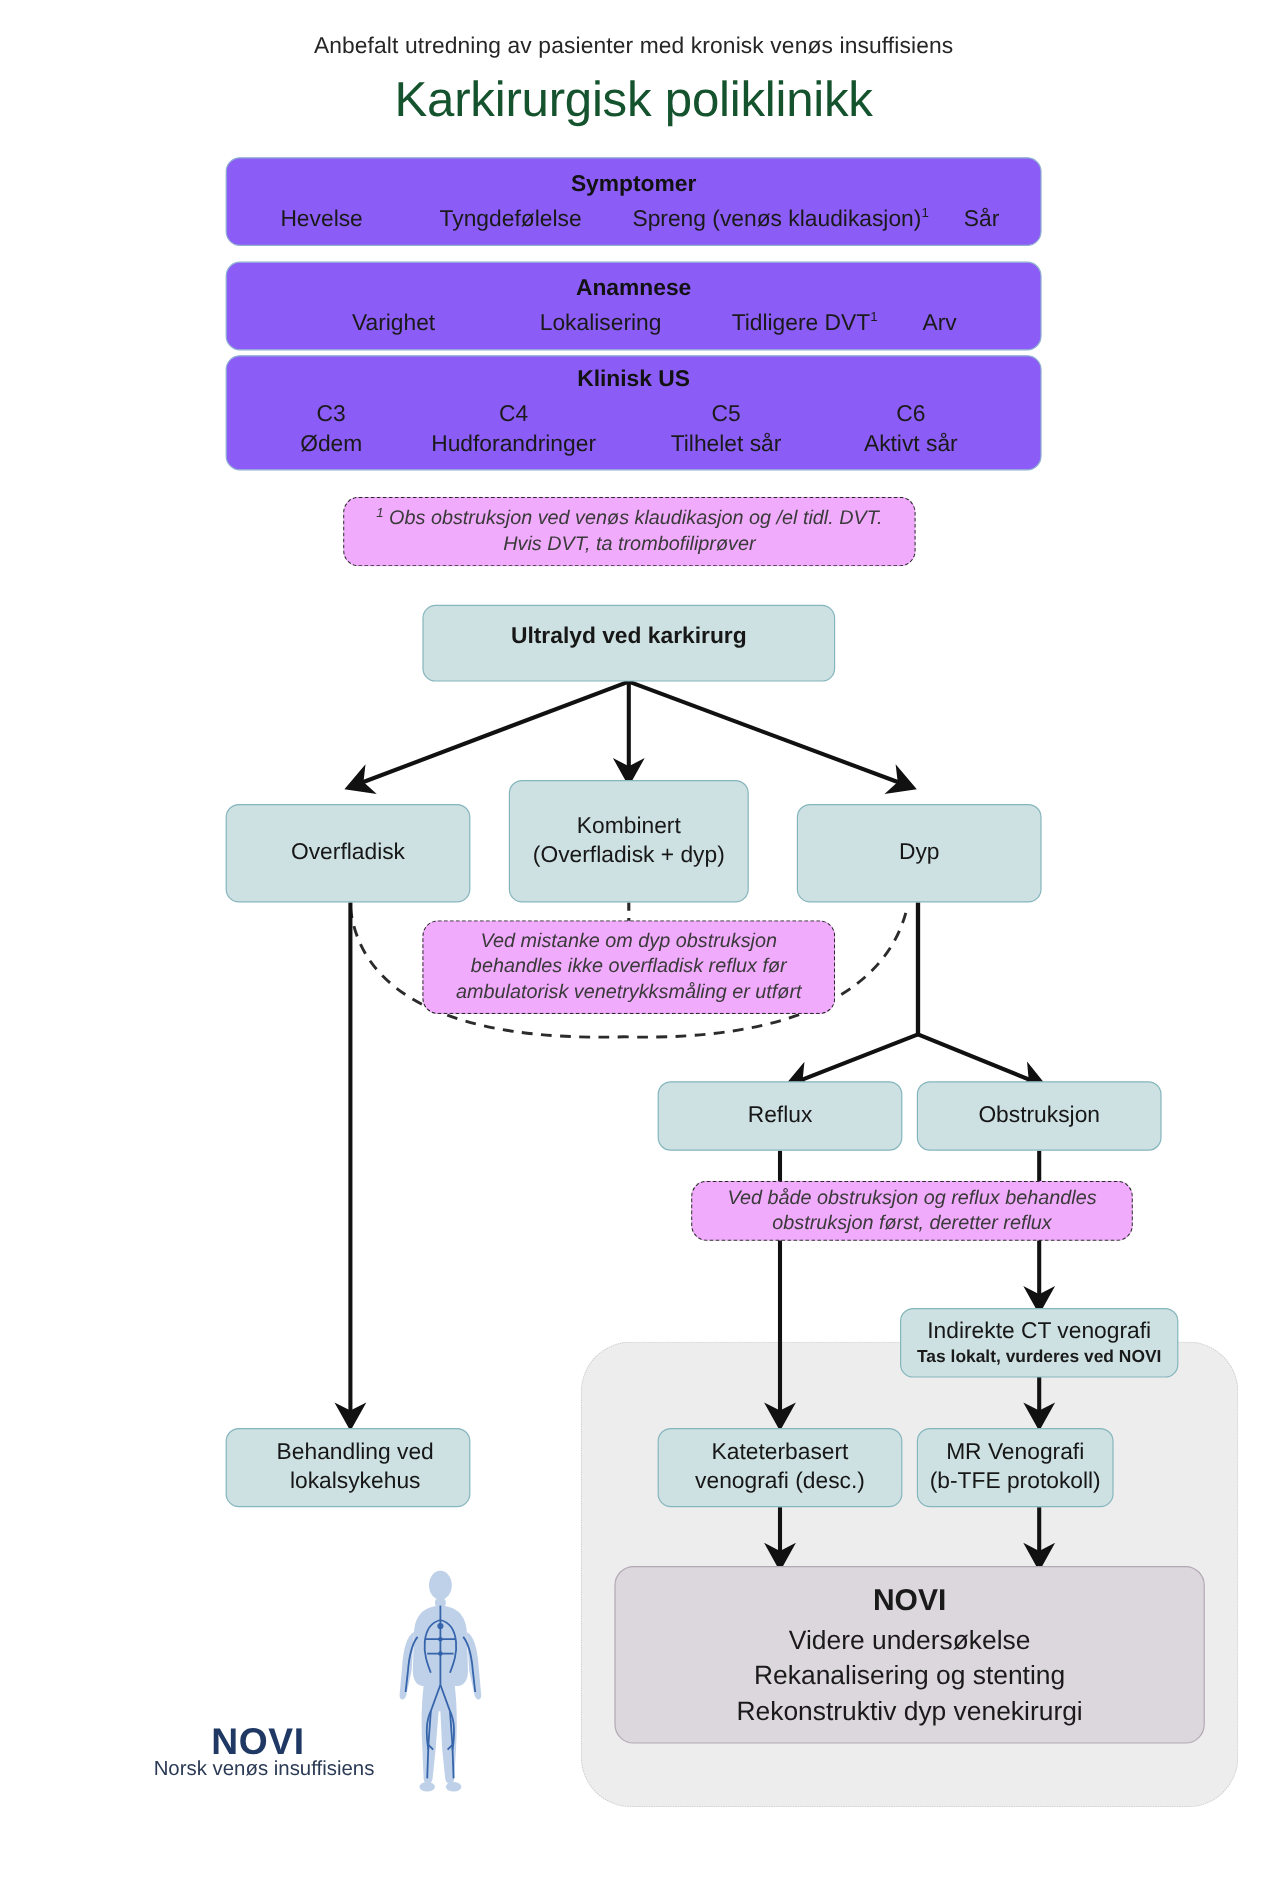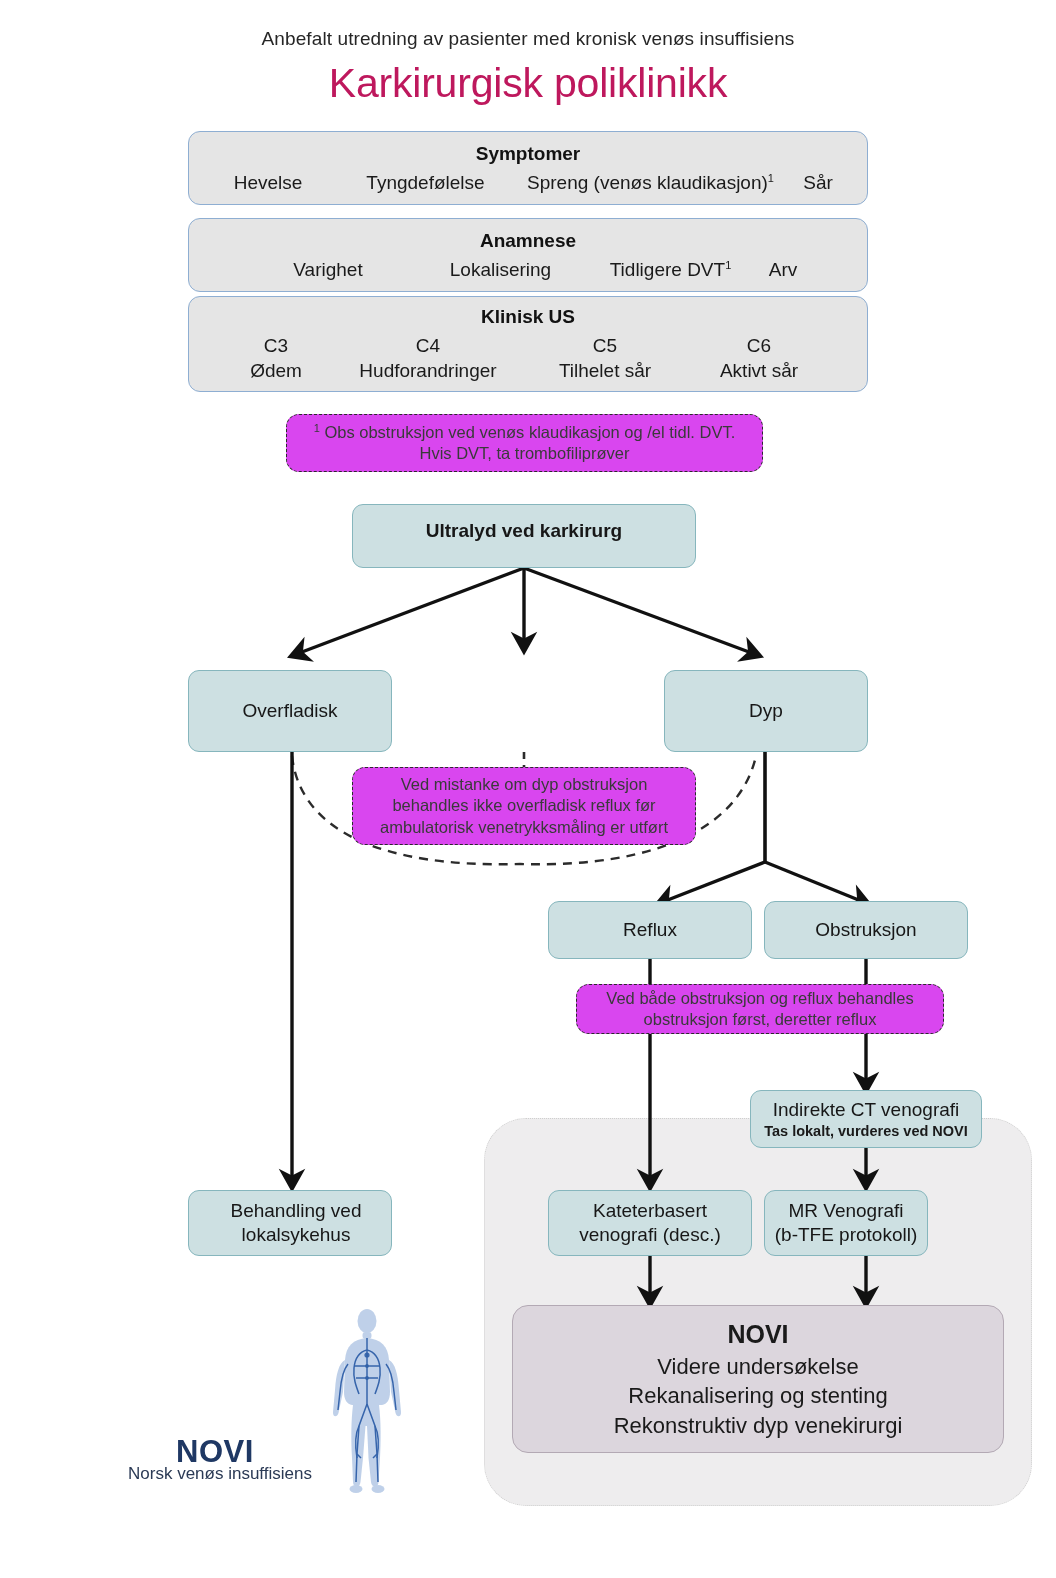--- a/index.html
+++ b/index.html
@@ -40,27 +40,27 @@
     text-align:center;
     font-size:19px;
     color:#262626;
     letter-spacing:.1px;
   }
   .maintitle{
     position:absolute;
     left:0; top:60px; width:1056px;
     text-align:center;
     font-size:41px;
-    color:#be185d;
+    color:#14532d;
     letter-spacing:-.2px;
   }
 
   
   .bluebox{
-    background:#e5e5e5;
+    background:#8b5cf6;
     border:1.4px solid #8eaed2;
     border-radius:12px;
     padding:10px 14px;
   }
   .bluebox .hd{
     font-weight:bold;
     font-size:19px;
     margin-bottom:5px;
     color:#121212;
   }
@@ -98,31 +98,32 @@
     font-size:14.5px;
     font-weight:bold;
     margin-top:1px;
     color:#1a1a1a;
   }
 
   
   .note{
     position:absolute;
     box-sizing:border-box;
-    background:#d946ef;
+    background:#f0abfc;
     border:1.8px dashed #2b2b2b;
     border-radius:13px;
     display:flex;
     align-items:center;
     justify-content:center;
     text-align:center;
     font-size:16.5px;
     color:#3a3a3a;
     line-height:1.3;
     padding:5px 10px;
+    font-style:italic;
   }
   .note.thin{ border-width:1.5px; }
 
   
   #grey-zone{
     position:absolute;
     left:484px; top:1118px;
     width:548px; height:388px;
     background:#eeedee;
     border:1.5px dotted #cfcfcf;
@@ -268,20 +269,24 @@
   </div>
 
   <div class="node tealbox bold" style="left:352px; top:504px; width:344px; height:64px; justify-content:flex-start; padding-top:14px;">
     <div>Ultralyd ved karkirurg</div>
   </div>
 
   <div class="node tealbox" style="left:188px; top:670px; width:204px; height:82px;">
     <div>Overfladisk</div>
   </div>
 
+  <div class="node tealbox" style="left:424px; top:650px; width:200px; height:102px;">
+    <div>Kombinert</div>
+    <div>(Overfladisk + dyp)</div>
+  </div>
 
   <div class="node tealbox" style="left:664px; top:670px; width:204px; height:82px;">
     <div>Dyp</div>
   </div>
 
   <div class="note thin" style="left:352px; top:767px; width:344px; height:78px;">
     <div>
       <span>Ved mistanke om dyp obstruksjon</span><br>
       <span>behandles ikke overfladisk reflux før</span><br>
       <span>ambulatorisk venetrykksmåling er utført</span>

